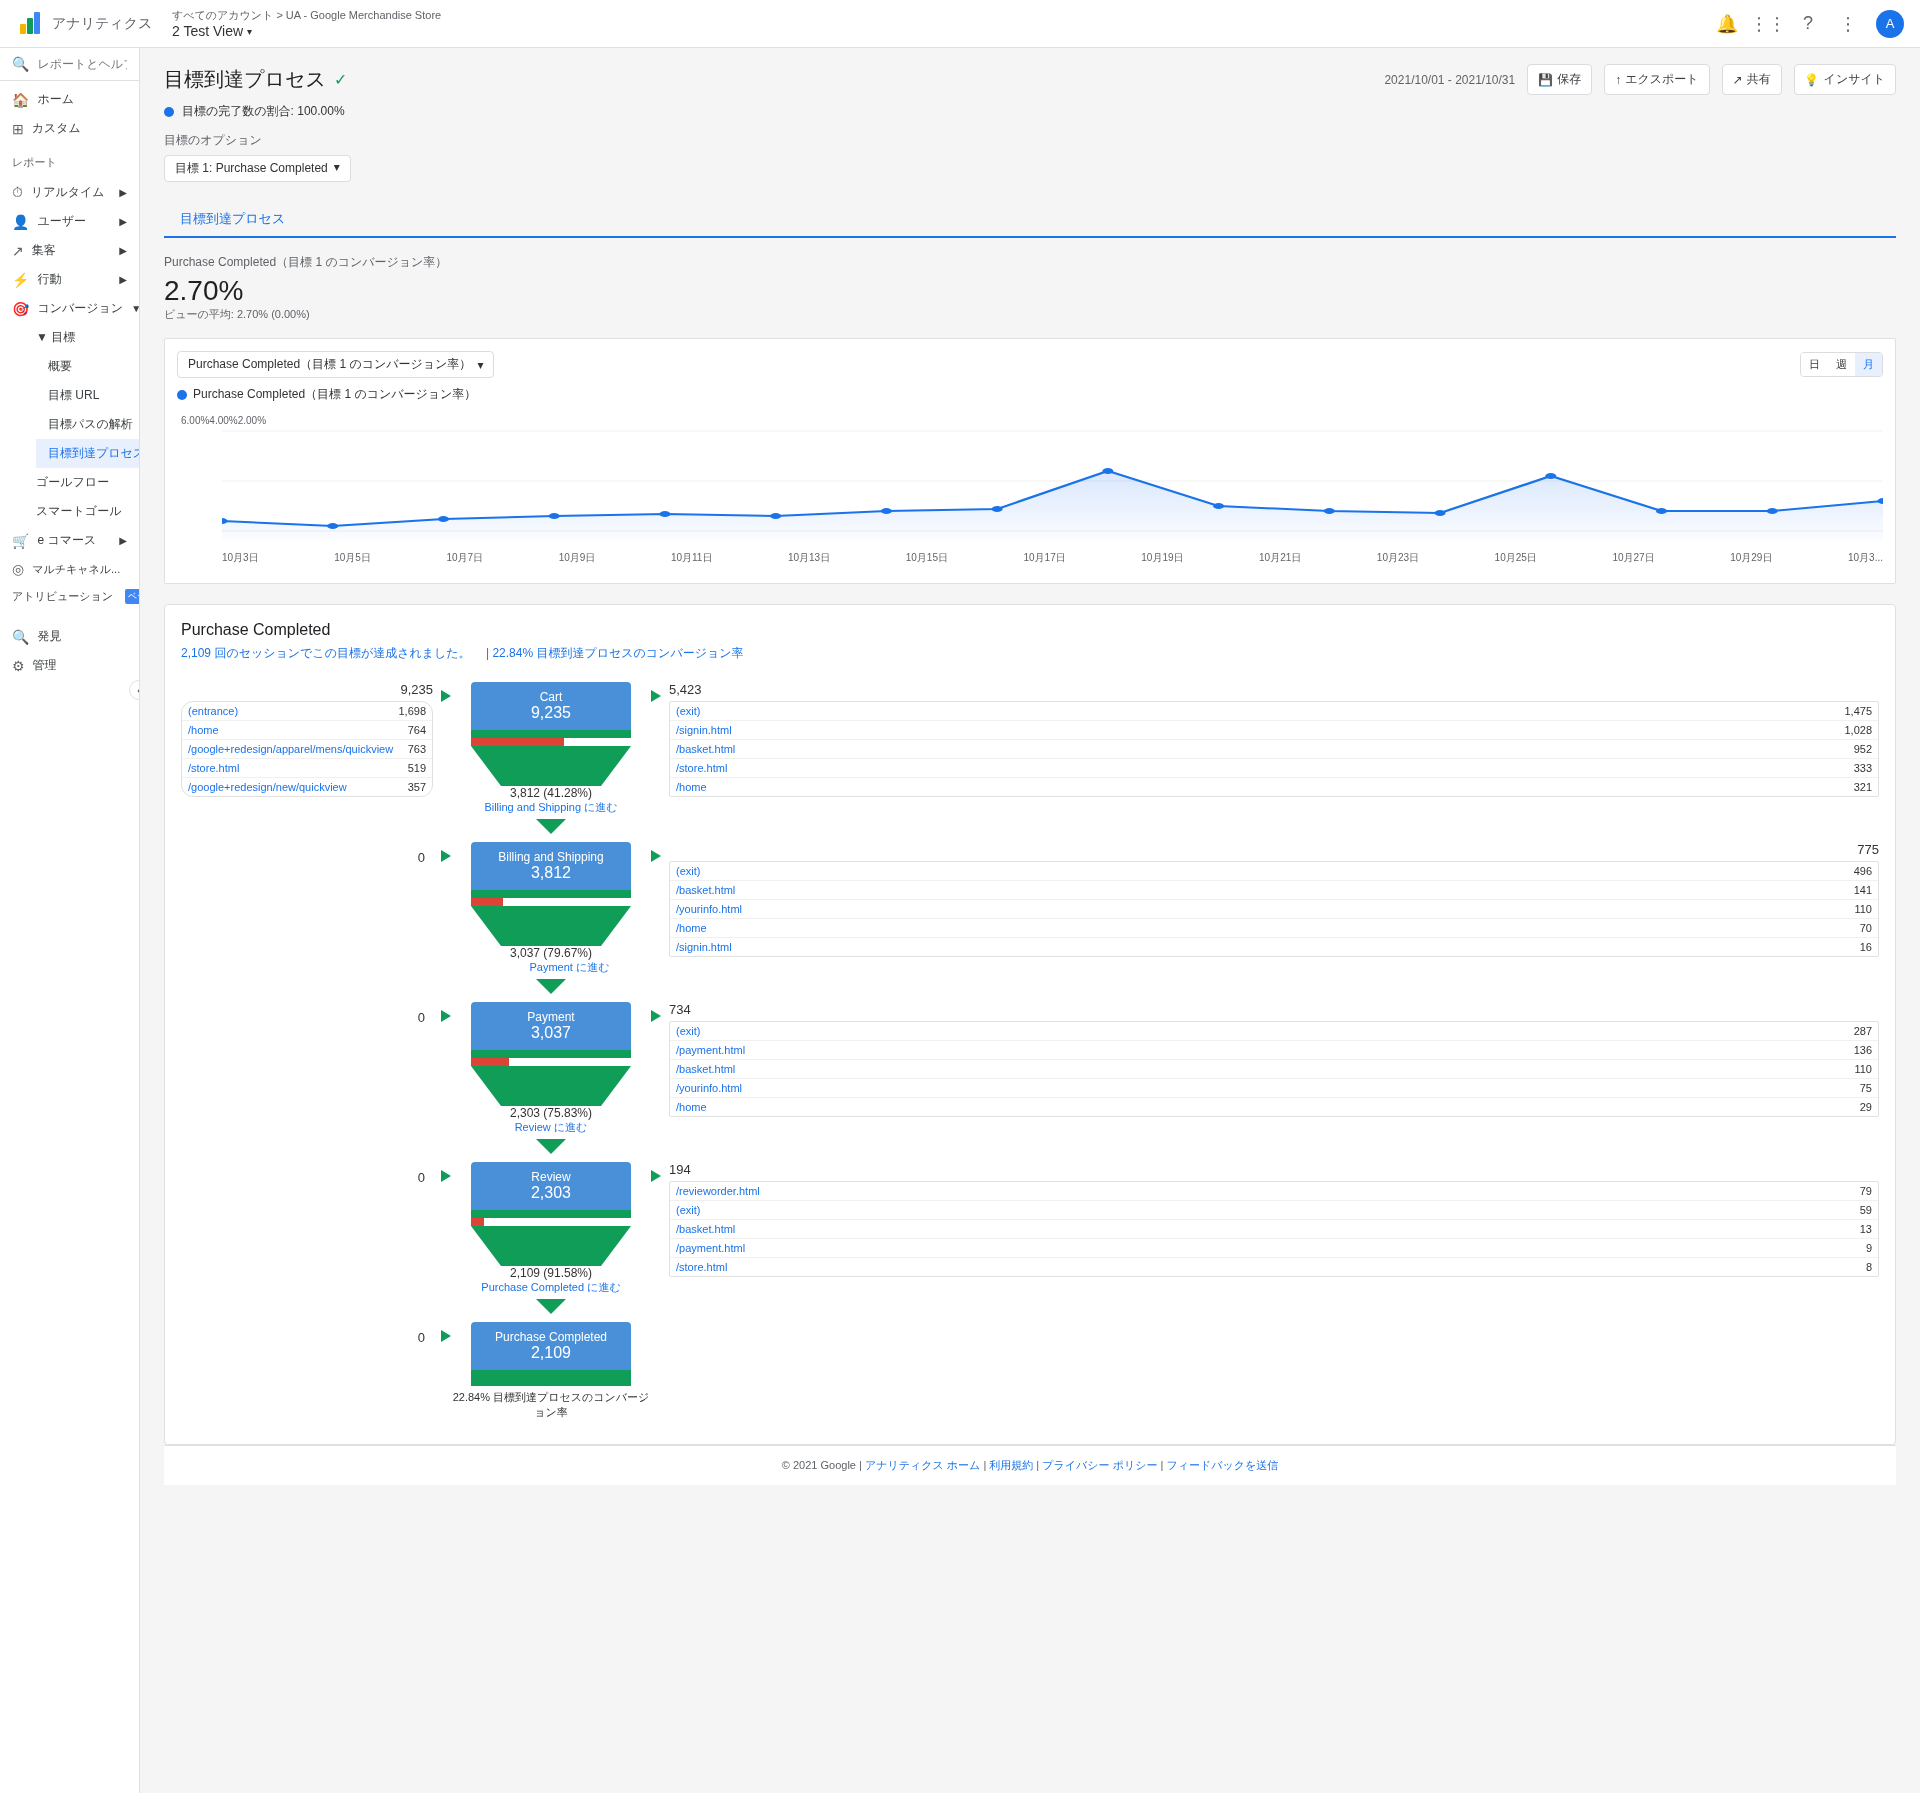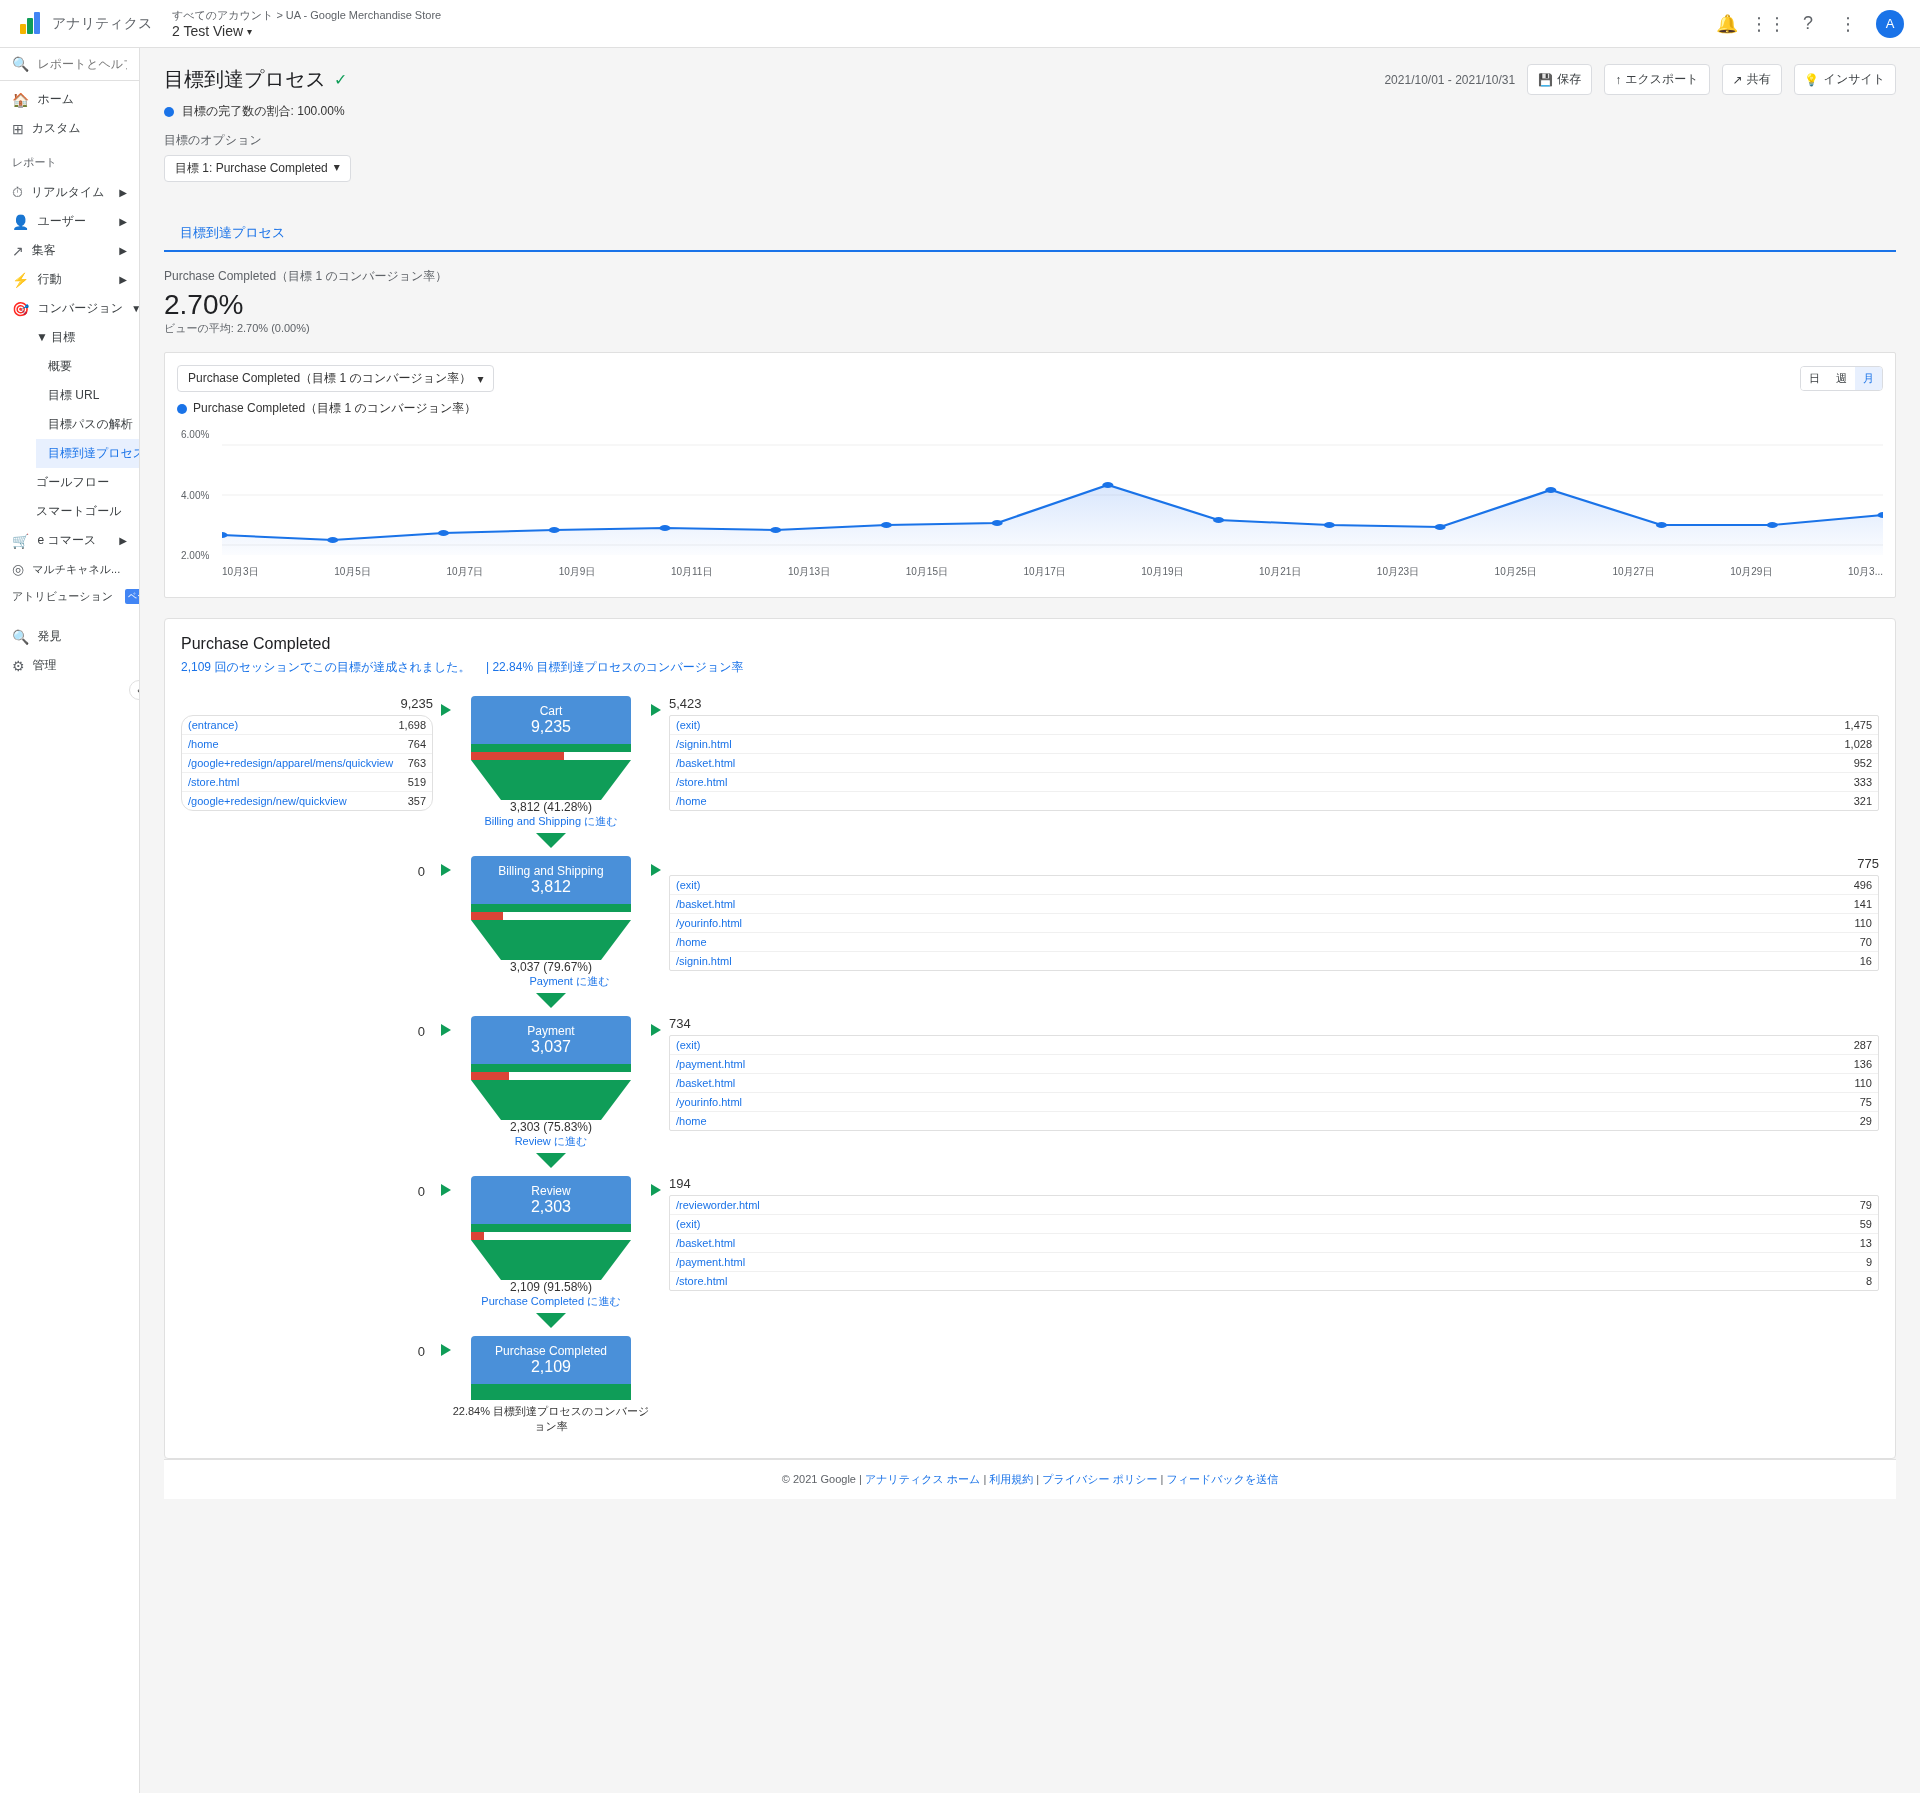--- a/index.html
+++ b/index.html
@@ -40,21 +40,21 @@
     .page-title-check { color: #0f9d58; font-size: 16px; }
     .header-actions { display: flex; align-items: center; gap: 12px; }
     .header-btn { display: flex; align-items: center; gap: 4px; padding: 6px 10px; border: 1px solid #dadce0; border-radius: 4px; cursor: pointer; font-size: 12px; color: #3c4043; background: #fff; }
     .date-range { font-size: 12px; color: #5f6368; }
 
     
     .goal-completion { display: flex; align-items: center; gap: 8px; margin-bottom: 12px; font-size: 12px; color: #333; }
     .goal-dot { width: 10px; height: 10px; border-radius: 50%; background: #1a73e8; }
 
     
-    .options-section { margin-bottom: 34px; }
+    .options-section { margin-bottom: 20px; }
     .options-label { font-size: 12px; color: #5f6368; margin-bottom: 6px; }
     .options-dropdown { display: inline-flex; align-items: flex-start; gap: 6px; padding: 4px 10px; border: 1px solid #dadce0; border-radius: 4px; cursor: pointer; font-size: 12px; background: #fff; }
 
     
     .tab-bar { border-bottom: 2px solid #1a73e8; margin-bottom: 16px; }
     .tab-item { display: inline-block; padding: 8px 16px; font-size: 13px; color: #1a73e8; border-bottom: 2px solid #1a73e8; margin-bottom: -2px; cursor: pointer; }
 
     
     .conversion-section { margin-bottom: 16px; }
     .conversion-label { font-size: 12px; color: #5f6368; margin-bottom: 4px; }
@@ -276,21 +276,21 @@
         <button class="chart-period-btn">週</button>
         <button class="chart-period-btn active">月</button>
       </div>
     </div>
     <div class="chart-legend">
       <span class="chart-legend-dot"></span>
       <span>Purchase Completed（目標 1 のコンバージョン率）</span>
     </div>
     <div style="position:relative;height:160px;">
 
-      <div style="position:absolute;left:0;top:0;bottom:20px;width:45px;display:flex;flex-direction:column;justify-content:space-between;padding:4px 4px;">
+      <div style="position:absolute;left:0;top:0;bottom:20px;width:45px;display:flex;justify-content:space-between;padding:4px 4px;">
         <span style="font-size:10px;color:#5f6368;">6.00%</span>
         <span style="font-size:10px;color:#5f6368;">4.00%</span>
         <span style="font-size:10px;color:#5f6368;">2.00%</span>
       </div>
 
       <svg style="position:absolute;left:45px;right:0;top:0;bottom:20px;width:calc(100% - 45px);height:140px;" viewBox="0 0 900 140" preserveAspectRatio="none">
         <defs>
           <linearGradient id="chartGrad" x1="0" y1="0" x2="0" y2="1">
             <stop offset="0%" stop-color="#4285f4" stop-opacity="0.2"></stop>
             <stop offset="100%" stop-color="#4285f4" stop-opacity="0.02"></stop>

